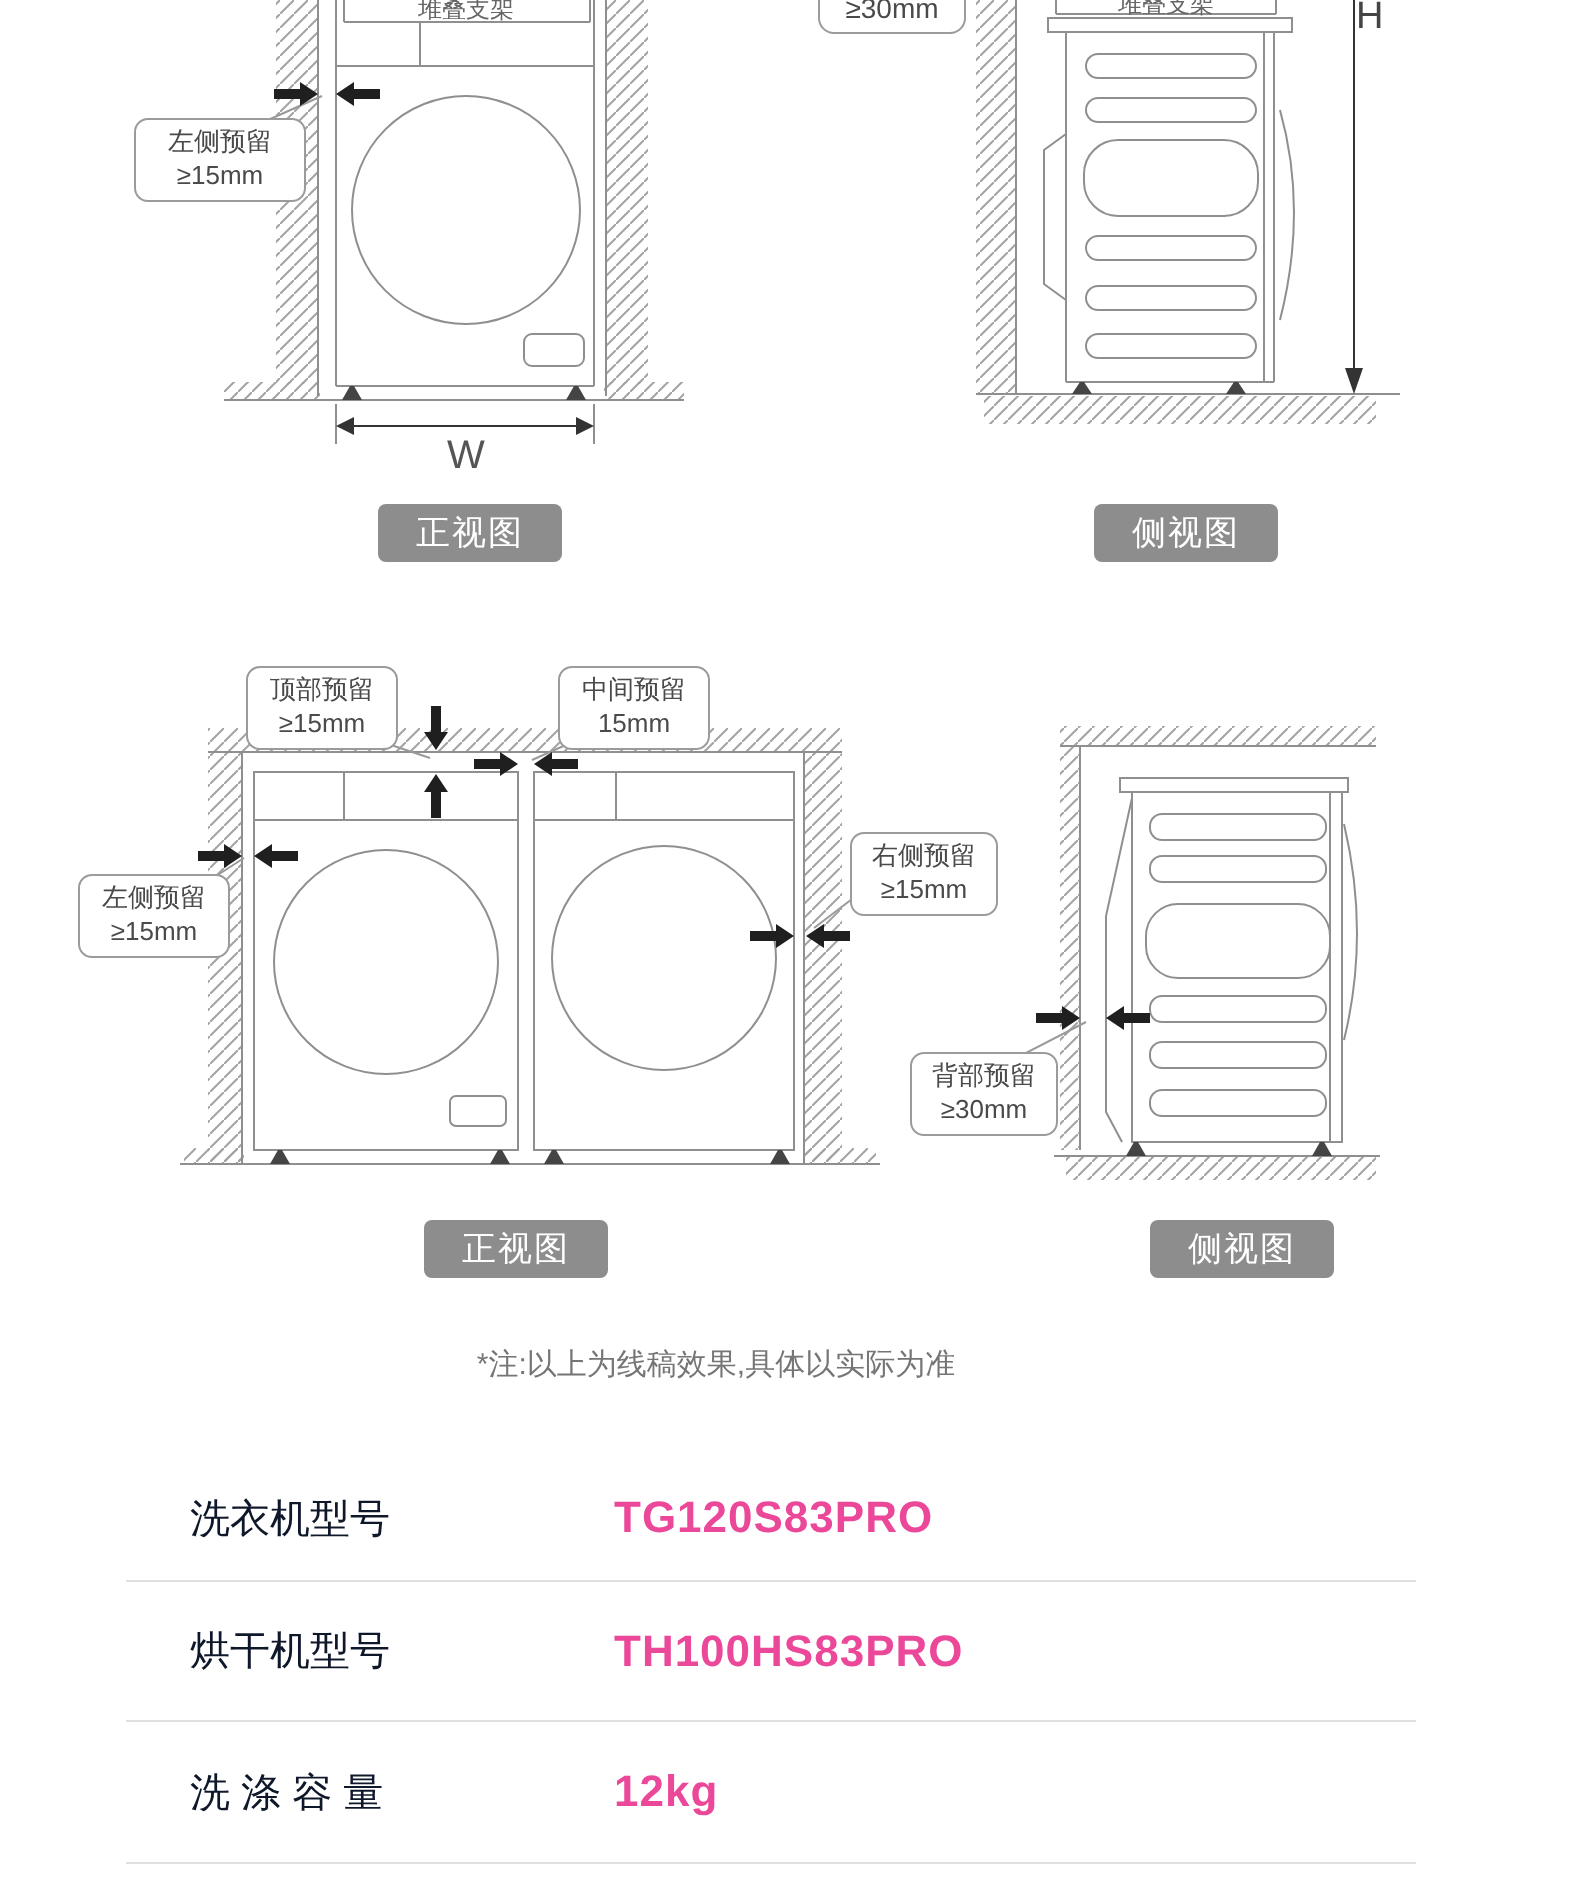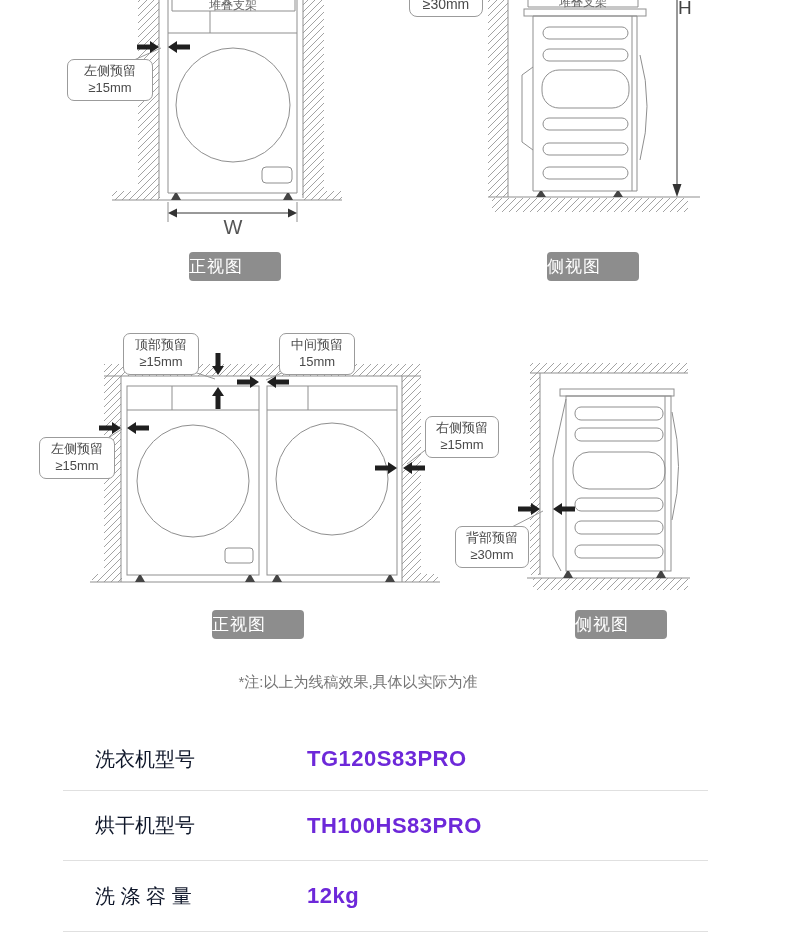--- a/index.html
+++ b/index.html
@@ -2,28 +2,28 @@
 <html><head>
 <meta charset="utf-8">
 <style>
   html,body{margin:0;padding:0;background:#fff;}
   .page{position:relative;width:790px;height:950px;background:#fff;overflow:hidden;
         font-family:"Liberation Sans",sans-serif;padding-left:40px;}
   svg text{font-family:"Liberation Sans",sans-serif;}
   .callout{position:absolute;background:#fff;border:1px solid #9b9b9b;border-radius:7px;
            color:#4a4a4a;font-size:13px;line-height:1.3;text-align:center;padding:3px 4px;z-index:5;}
   .badge{position:absolute;width:92px;height:29px;background:#8d8d8d;color:#fff;border-radius:4px;
-         font-size:17px;line-height:29px;letter-spacing:1px;z-index:5;}
+         font-size:17px;line-height:29px;text-align:center;letter-spacing:1px;z-index:5;}
   .note{position:absolute;top:673px;left:0;width:716px;text-align:center;
         font-size:15px;color:#757575;z-index:5;}
   .spec-table{position:absolute;top:728px;left:63px;width:645px;z-index:5;}
   .spec-row{display:flex;align-items:center;border-bottom:1px solid #e0e0e0;padding-left:32px;box-sizing:border-box;}
   .spec-row.r1{height:63px;} .spec-row.r2{height:70px;} .spec-row.r3{height:71px;}
   .spec-label{width:212px;font-size:20px;color:#0f172a;flex:0 0 212px;}
-  .spec-value{font-size:22px;font-weight:700;color:#6d28d9;letter-spacing:.5px;}
+  .spec-value{font-size:22px;font-weight:700;color:#ec4899;letter-spacing:.5px;}
 </style>
 </head>
 <body>
 
 <div class="page">
 
   <svg width="790" height="660" style="position:absolute;left:0;top:0;z-index:1">
     <defs>
       <pattern id="hatch" width="7" height="7" patternUnits="userSpaceOnUse">
         <line x1="0" y1="7" x2="7" y2="0" stroke="#a3a3a3" stroke-width="1"></line>

